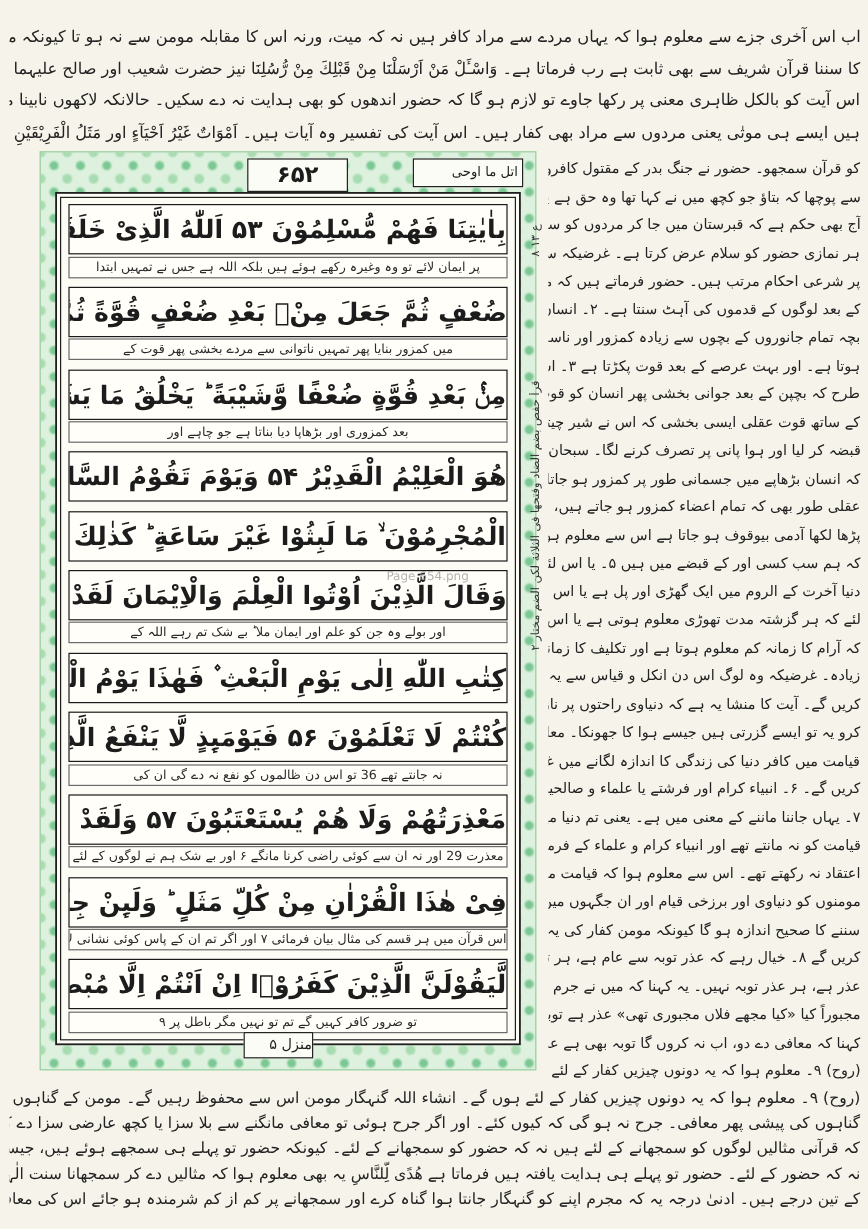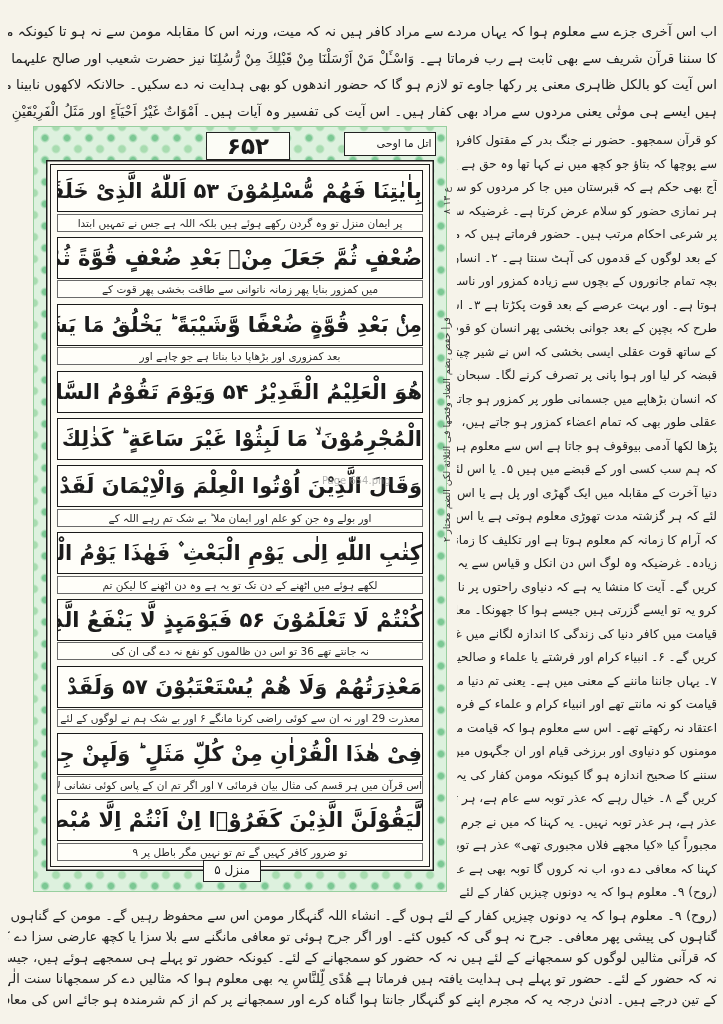--- a/index.html
+++ b/index.html
@@ -28,21 +28,21 @@
       radial-gradient(circle,#a8dcb0 3px,transparent 5px);
     background-size:22px 22px,22px 22px;
     background-position:0 0,11px 11px;
     border:1px solid #98cf9f;
   }
   .q-header .hbox{
     position:absolute;top:5px;background:#fcfcf6;border:1px solid #222;
     direction:rtl;text-align:center;box-sizing:border-box;
   }
   .hbox.surah{left:30px;width:76px;height:24px;font-size:12px;line-height:22px;margin-top:34px;}
-  .hbox.pageno{left:172px;width:84px;height:28px;font-size:23px;font-weight:bold;line-height:26px;letter-spacing:2px;}
+  .hbox.pageno{left:172px;width:84px;height:28px;font-size:19px;font-weight:bold;line-height:26px;letter-spacing:2px;}
   .hbox.juz{right:10px;width:92px;height:24px;font-size:11px;line-height:22px;padding-left:28px;}
 
   .qcontent{
     position:absolute;left:16px;right:16px;top:37px;bottom:24px;
     background:#fcfbf4;
     border:1.5px solid #1e1e1e;
     box-shadow:0 0 0 2.5px #fcfbf4,0 0 0 4px #1e1e1e;
     display:flex;flex-direction:column;justify-content:space-between;
     padding:5px 6px;box-sizing:border-box;
   }
@@ -65,21 +65,21 @@
   .watermark{
     position:absolute;left:288px;top:348px;
     font-size:10px;color:#9a9a9a;opacity:.75;
     font-family:"DejaVu Sans",sans-serif;direction:ltr;
   }
 
   
   .manzil{
     position:absolute;left:203px;top:860px;width:56px;height:20px;
     background:#fcfcf6;border:1px solid #222;
-    direction:rtl;text-align:center;font-size:12px;line-height:19px;
+    direction:rtl;text-align:right;font-size:12px;line-height:19px;
   }
 
   
   .gutter-mark{
     position:absolute;left:441px;top:140px;height:120px;width:16px;
     writing-mode:vertical-rl;transform:rotate(180deg);
     font-size:9.5px;color:#333;direction:rtl;text-align:center;
     white-space:nowrap;overflow:hidden;
   }
   .gutter-note{
@@ -122,26 +122,26 @@
   <div class="quran-panel">
     <div class="q-header">
       <div class="hbox surah">الروم ۳۰</div>
       <div class="hbox pageno">۶۵۲</div>
       <div class="hbox juz">اتل ما اوحی ۲۱</div>
     </div>
     <div class="qcontent">
 
         <div class="qrow">
           <div class="arabic">بِاٰیٰتِنَا فَهُمْ مُّسْلِمُوْنَ ۵۳ اَللّٰهُ الَّذِیْ خَلَقَكُمْ مِّنْ</div>
-          <div class="urdu">پر ایمان منزل تو وہ گردن رکھے ہوئے ہیں بلکہ اللہ ہے جس نے تمہیں ابتدا</div>
+          <div class="urdu">پر ایمان لائے تو وہ وغیرہ رکھے ہوئے ہیں بلکہ اللہ ہے جس نے تمہیں ابتدا</div>
         </div>
 
         <div class="qrow">
           <div class="arabic">ضُعْفٍ ثُمَّ جَعَلَ مِنْۢ بَعْدِ ضُعْفٍ قُوَّةً ثُمَّ جَعَلَ</div>
-          <div class="urdu">میں کمزور بنایا پھر زمانہ ناتوانی سے طاقت بخشی پھر قوت کے</div>
+          <div class="urdu">میں کمزور بنایا پھر تمہیں ناتوانی سے مردے بخشی پھر قوت کے</div>
         </div>
 
         <div class="qrow">
           <div class="arabic">مِنْۢ بَعْدِ قُوَّةٍ ضُعْفًا وَّشَیْبَةً ؕ یَخْلُقُ مَا یَشَآءُ ۚ وَ</div>
           <div class="urdu">بعد کمزوری اور بڑھاپا دیا بناتا ہے جو چاہے اور</div>
         </div>
 
         <div class="qrow">
           <div class="arabic">هُوَ الْعَلِیْمُ الْقَدِیْرُ ۵۴ وَیَوْمَ تَقُوْمُ السَّاعَةُ یُقْسِمُ</div>
         </div>
@@ -150,21 +150,20 @@
           <div class="arabic">الْمُجْرِمُوْنَ ۙ مَا لَبِثُوْا غَیْرَ سَاعَةٍ ؕ كَذٰلِكَ كَانُوْا یُؤْفَكُوْنَ ۵۵</div>
         </div>
 
         <div class="qrow">
           <div class="arabic">وَقَالَ الَّذِیْنَ اُوْتُوا الْعِلْمَ وَالْاِیْمَانَ لَقَدْ لَبِثْتُمْ فِیْ</div>
           <div class="urdu">اور بولے وہ جن کو علم اور ایمان ملا ؕ بے شک تم رہے اللہ کے</div>
         </div>
 
         <div class="qrow">
           <div class="arabic">كِتٰبِ اللّٰهِ اِلٰی یَوْمِ الْبَعْثِ ۫ فَهٰذَا یَوْمُ الْبَعْثِ وَلٰكِنَّكُمْ</div>
-          <div class="urdu">لکھے ہوئے میں اٹھنے کے دن تک تو یہ ہے وہ دن اٹھنے کا لیکن تم</div>
         </div>
 
         <div class="qrow">
           <div class="arabic">كُنْتُمْ لَا تَعْلَمُوْنَ ۵۶ فَیَوْمَىِٕذٍ لَّا یَنْفَعُ الَّذِیْنَ ظَلَمُوْا</div>
           <div class="urdu">نہ جانتے تھے 36 تو اس دن ظالموں کو نفع نہ دے گی ان کی</div>
         </div>
 
         <div class="qrow">
           <div class="arabic">مَعْذِرَتُهُمْ وَلَا هُمْ یُسْتَعْتَبُوْنَ ۵۷ وَلَقَدْ ضَرَبْنَا لِلنَّاسِ</div>
           <div class="urdu">معذرت 29 اور نہ ان سے کوئی راضی کرنا مانگے ۶ اور بے شک ہم نے لوگوں کے لئے</div>
@@ -213,21 +212,21 @@
       <div class="cline">قبضہ کر لیا اور ہوا پانی پر تصرف کرنے لگا۔ سبحان اللہ! ۴۔</div>
 
       <div class="cline">کہ انسان بڑھاپے میں جسمانی طور پر کمزور ہو جاتا ہے اور</div>
 
       <div class="cline">عقلی طور بھی کہ تمام اعضاء کمزور ہو جاتے ہیں، اچھا خاصا</div>
 
       <div class="cline">پڑھا لکھا آدمی بیوقوف ہو جاتا ہے اس سے معلوم ہوتا ہے</div>
 
       <div class="cline">کہ ہم سب کسی اور کے قبضے میں ہیں ۵۔ یا اس لئے کہ</div>
 
-      <div class="cline">دنیا آخرت کے مقابلہ میں ایک گھڑی اور پل ہے یا اس</div>
+      <div class="cline">دنیا آخرت کے الروم میں ایک گھڑی اور پل ہے یا اس</div>
 
       <div class="cline">لئے کہ ہر گزشتہ مدت تھوڑی معلوم ہوتی ہے یا اس لئے</div>
 
       <div class="cline">کہ آرام کا زمانہ کم معلوم ہوتا ہے اور تکلیف کا زمانہ</div>
 
       <div class="cline">زیادہ۔ غرضیکہ وہ لوگ اس دن انکل و قیاس سے یہ باتیں</div>
 
       <div class="cline">کریں گے۔ آیت کا منشا یہ ہے کہ دنیاوی راحتوں پر ناز نہ</div>
 
       <div class="cline">کرو یہ تو ایسے گزرتی ہیں جیسے ہوا کا جھونکا۔ معلوم ہوا کہ</div>

